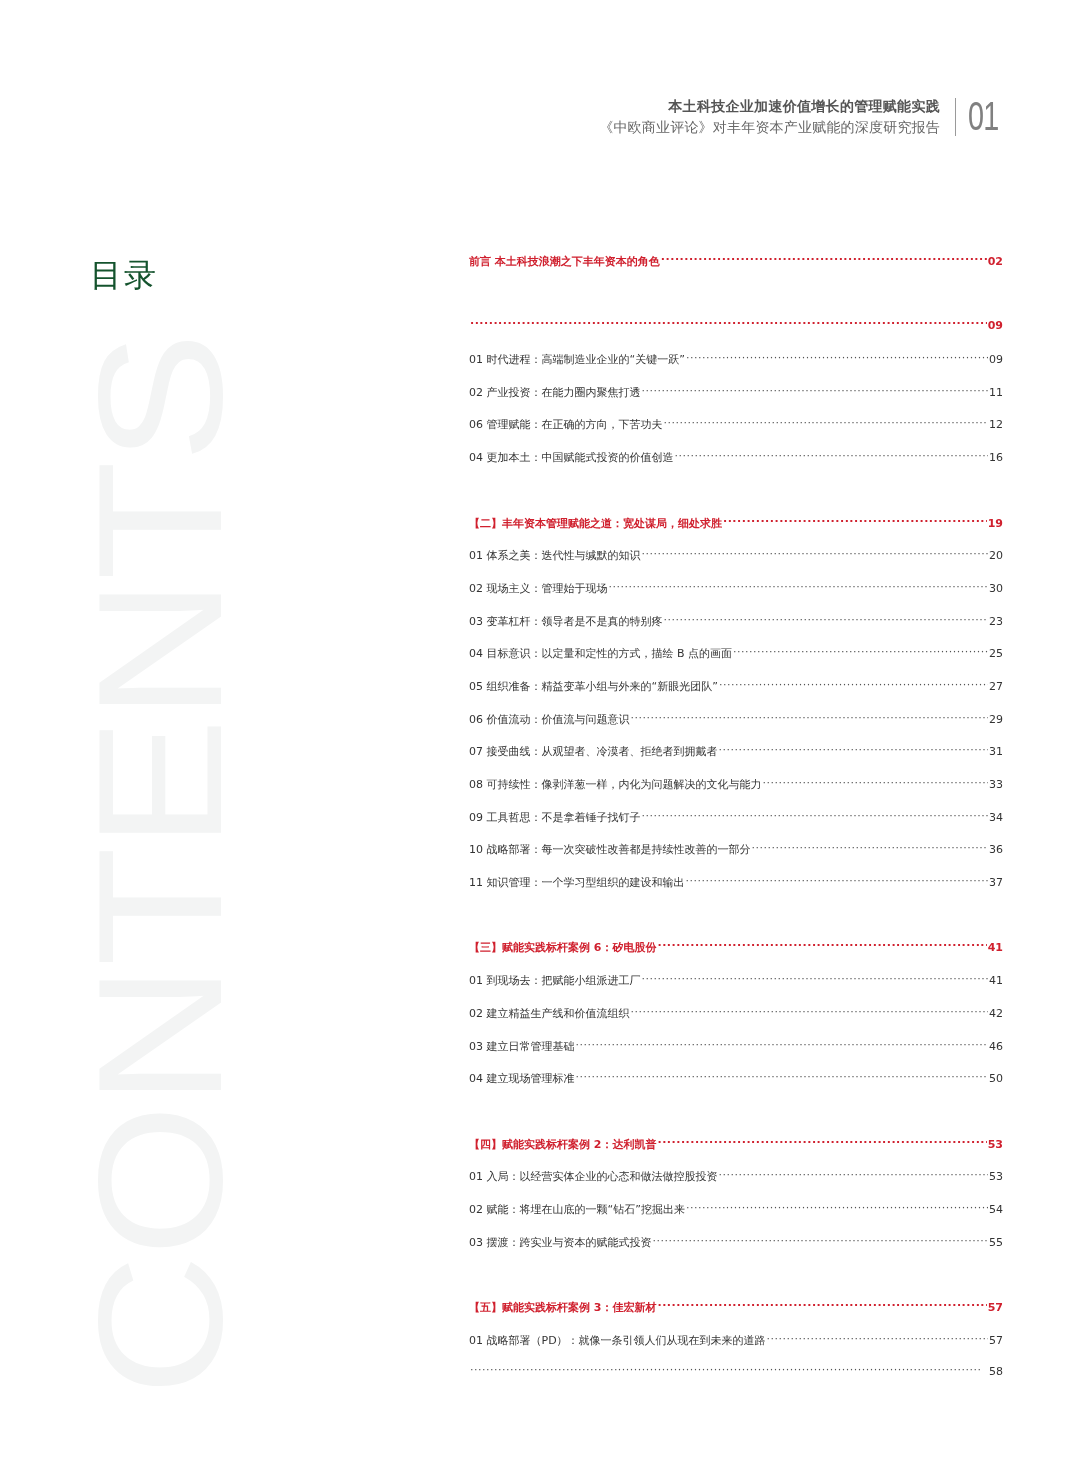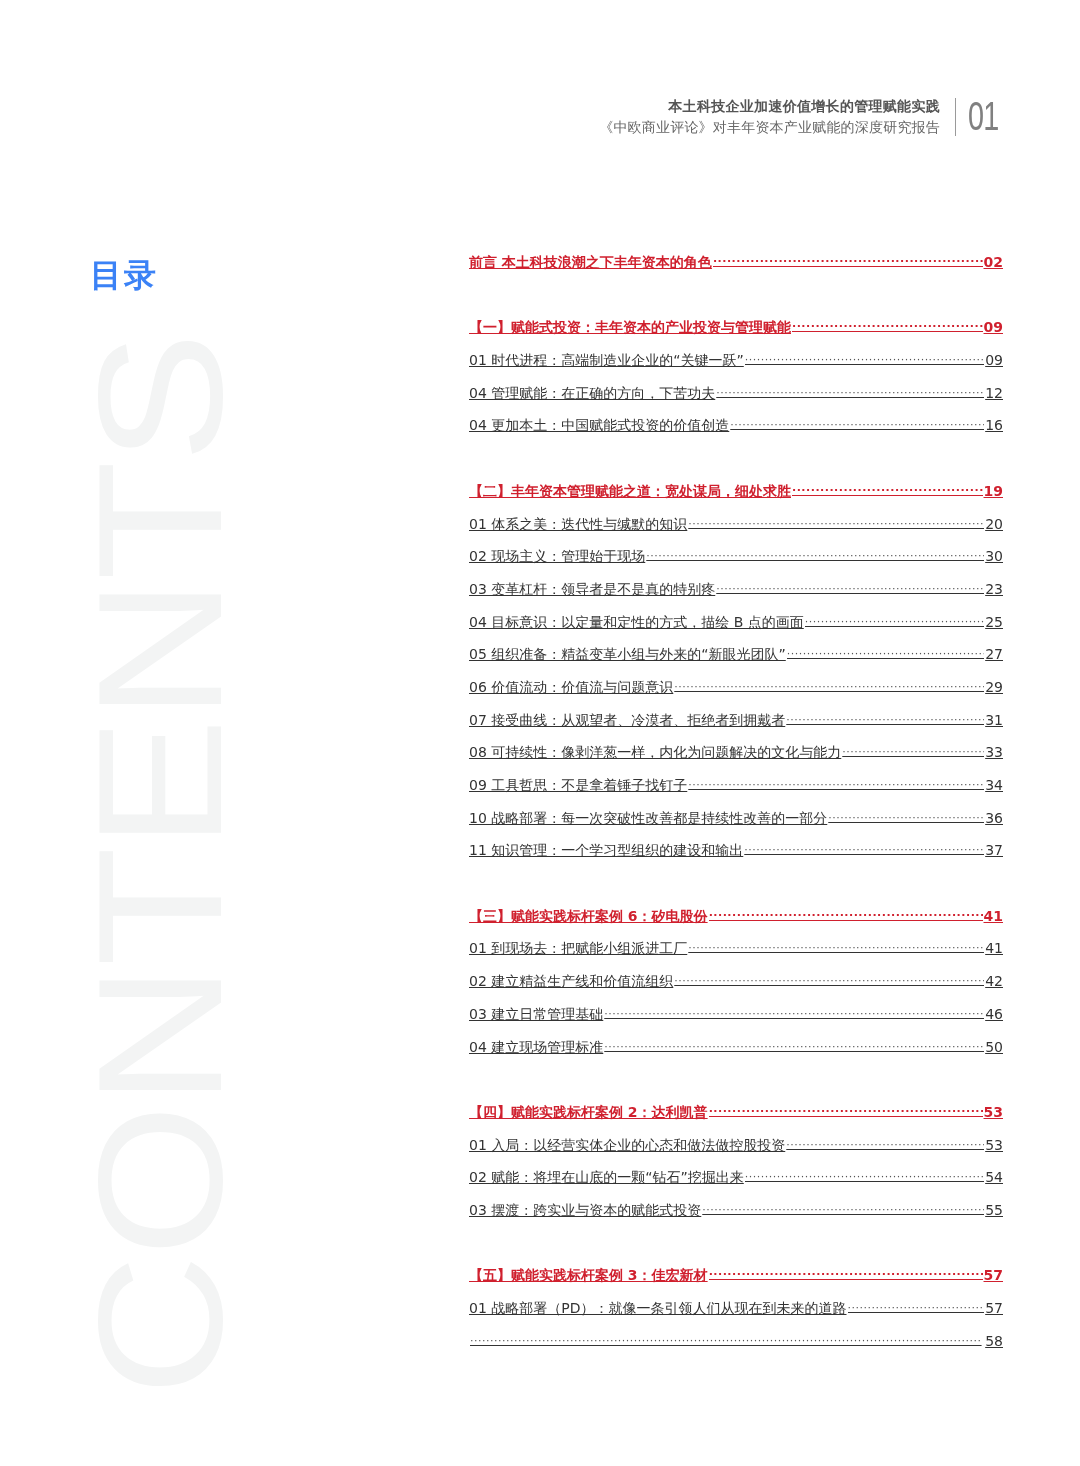--- a/index.html
+++ b/index.html
@@ -19,37 +19,36 @@
     .header-divider {
       position: absolute; left: 955px; top: 2px; width: 1px; height: 38px; background: #9a9a9a;
     }
     .page-number {
       position: absolute; left: 968px; top: -2px; font-family: "Liberation Sans", sans-serif;
       font-weight: 300; font-size: 40px; line-height: 44px; color: #808080; letter-spacing: -1px;
       transform: scaleX(0.72); transform-origin: left top;
     }
     .toc-title {
       position: absolute; left: 90px; top: 254px; font-family: "DejaVu Serif", "Liberation Serif", serif;
-      font-size: 32px; font-weight: bold; color: #3b82f6; letter-spacing: 2px;
+      font-size: 32px; font-weight: normal; color: #14532d; letter-spacing: 2px;
     }
     .watermark {
       position: absolute; left: 86px; top: 1396px;
       transform: rotate(-90deg); transform-origin: left top;
       font-family: "Liberation Sans", sans-serif; font-size: 196px; line-height: 150px;
       color: #f3f4f4; letter-spacing: -2px; white-space: nowrap;
       width: 560px; height: 150px;
     }
     .watermark span { display: inline-block; transform: scaleY(0.9); }
     .toc {
       position: absolute; left: 469px; top: 254px; width: 534px;
     }
     .toc-row {
-      display: flex; align-items: baseline; height: 32.7px; font-size: 14px; color: #333;
+      display: flex; align-items: baseline; height: 32.7px; font-size: 11px; color: #333;
       white-space: nowrap;
-      text-decoration: underline;
     }
     .toc-row .label { flex: 0 0 auto; }
     .toc-row .dots {
       flex: 1 1 auto; overflow: hidden; margin: 0 1px; color: #555; letter-spacing: 0.5px;
       font-size: 11px; position: relative; top: -2px;
     }
     .toc-row .dots::before {
       content: "································································································································";
     }
     .toc-row .page { flex: 0 0 auto; }
@@ -75,31 +74,35 @@
 
 <div class="toc">
   <div class="toc-row chapter">
     <span class="label">前言  本土科技浪潮之下丰年资本的角色</span>
     <span class="dots"></span>
     <span class="page">02</span>
   </div>
   <div class="gap"></div>
 
   <div class="toc-row chapter">
-    <span class="label">【一】赋能式投资：丰年资本的产业投资与管理赋能</span>
     <span class="dots"></span>
     <span class="page">09</span>
   </div>
   <div class="toc-row">
       <span class="label">01 时代进程：高端制造业企业的“关键一跃”</span>
       <span class="dots"></span>
       <span class="page">09</span>
     </div>
   <div class="toc-row">
-      <span class="label">04 管理赋能：在正确的方向，下苦功夫</span>
+      <span class="label">02 产业投资：在能力圈内聚焦打透</span>
+      <span class="dots"></span>
+      <span class="page">11</span>
+    </div>
+  <div class="toc-row">
+      <span class="label">06 管理赋能：在正确的方向，下苦功夫</span>
       <span class="dots"></span>
       <span class="page">12</span>
     </div>
   <div class="toc-row">
       <span class="label">04 更加本土：中国赋能式投资的价值创造</span>
       <span class="dots"></span>
       <span class="page">16</span>
     </div>
   <div class="gap"></div>
 

